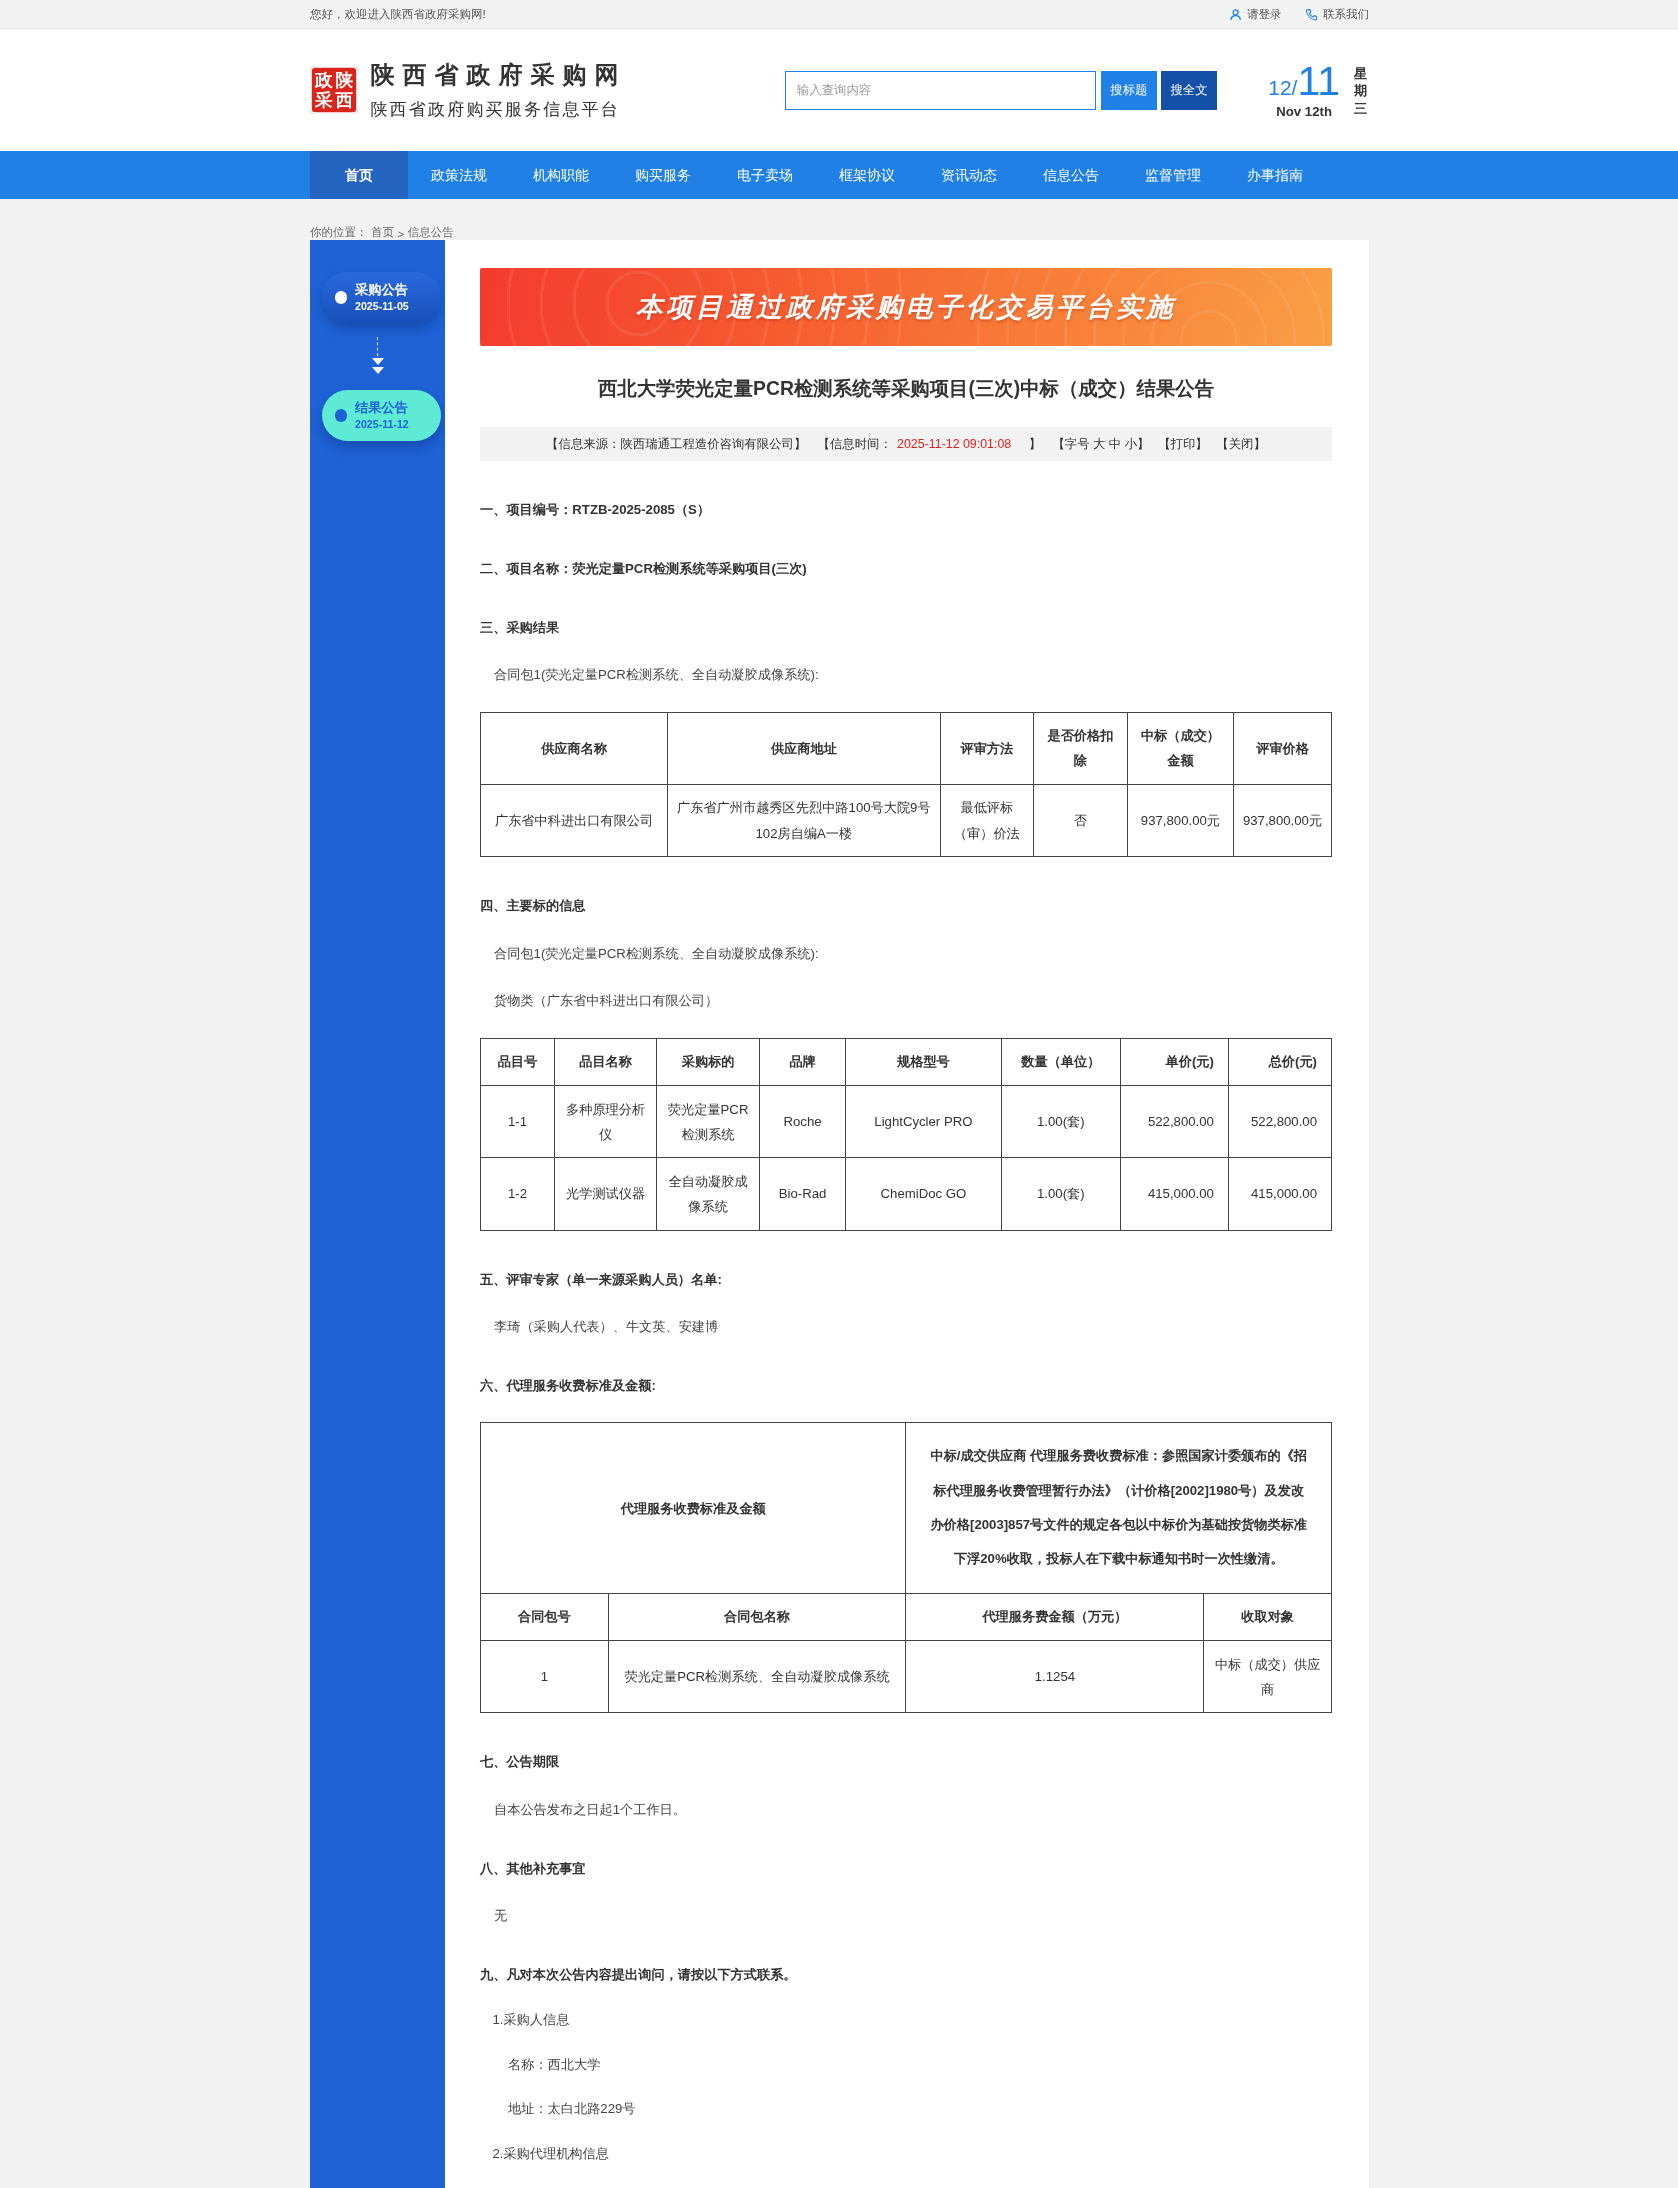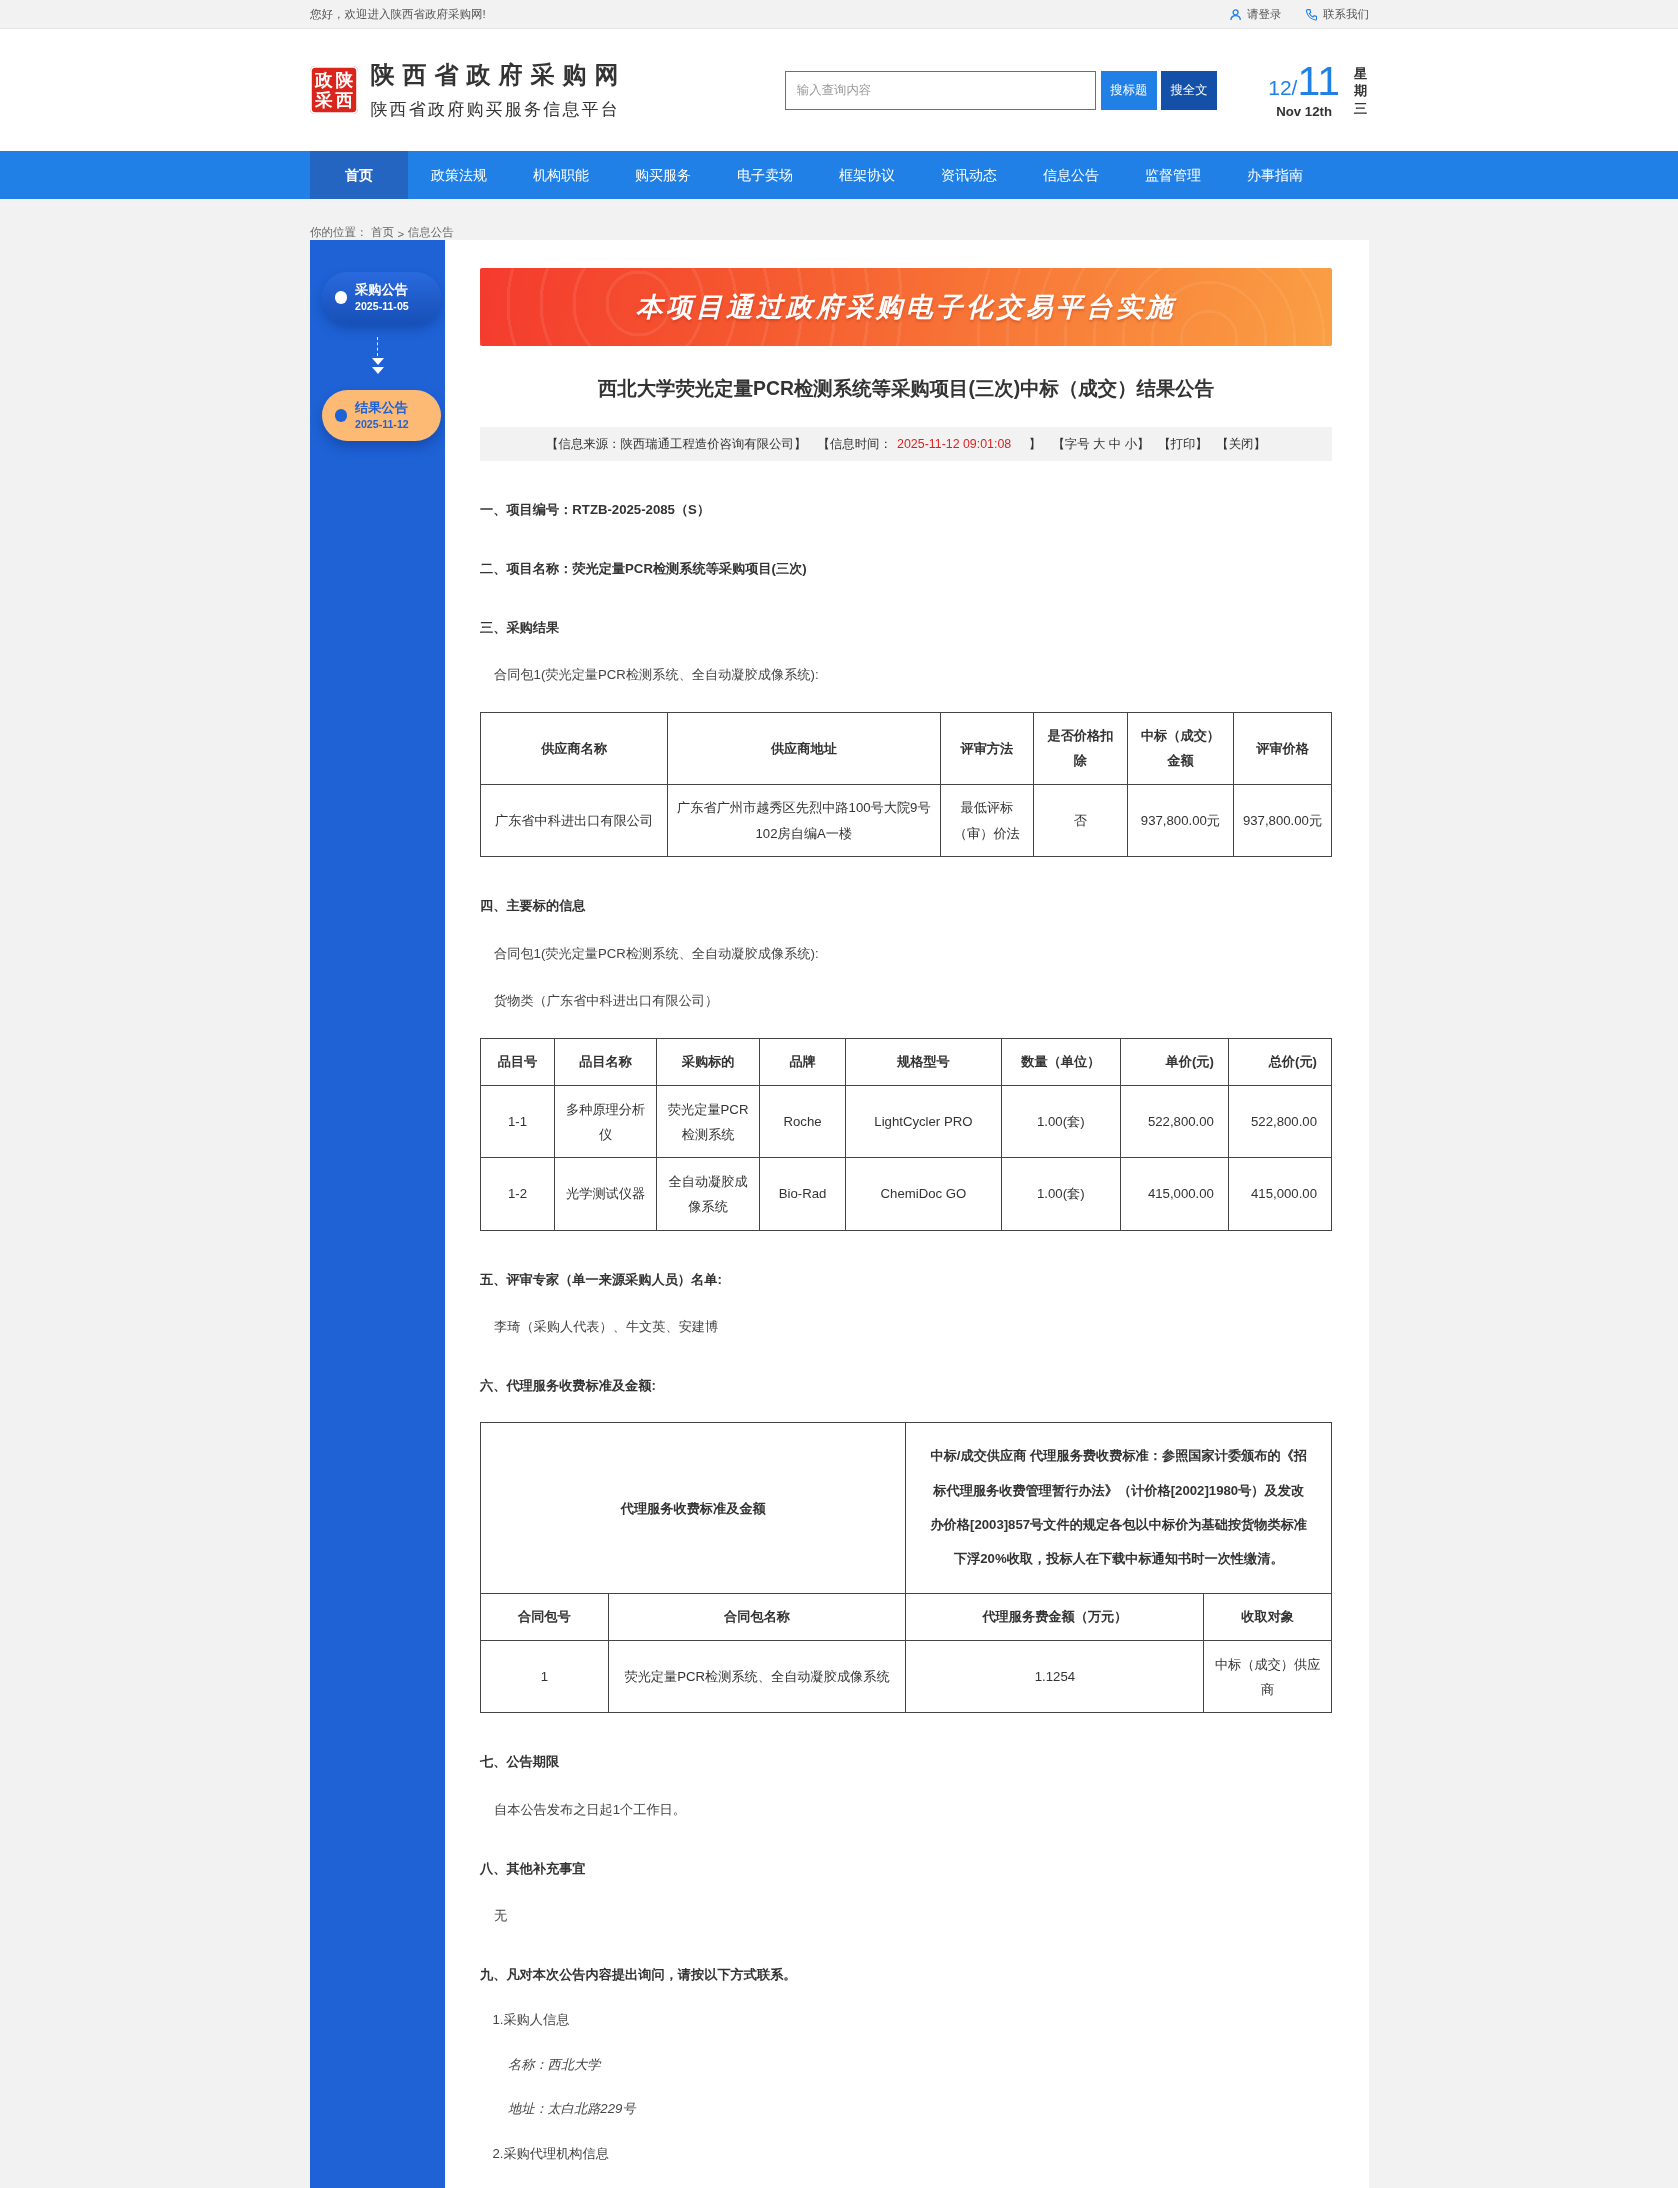--- a/index.html
+++ b/index.html
@@ -78,21 +78,21 @@
     margin: 0 4.4px 0 11.5px; height: 51px; border-radius: 25.6px; display: flex; align-items: center;
     padding: 0 7px 0 13.2px; gap: 8px; cursor: pointer;
     box-shadow: 0 6.2px 10.6px rgba(10, 40, 110, 0.35);
   }
   .side-pill .dot { width: 12.4px; height: 12.4px; border-radius: 50%; flex-shrink: 0; }
   .side-pill .pill-text { line-height: 1.25; }
   .pill-label { font-size: 13.2px; font-weight: bold; }
   .pill-date { font-size: 10.6px; font-weight: bold; margin-top: 1.8px; }
   .side-pill.inactive { background: linear-gradient(180deg, #2a6ade, #1750b8); color: #fff; }
   .side-pill.inactive .dot { background: #fff; }
-  .side-pill.active { background: #fdba74; color: #1e62d6; }
+  .side-pill.active { background: #5eead4; color: #1e62d6; }
   .side-pill.active .dot { background: #1e62d6; }
   .flow-arrow { display: flex; flex-direction: column; align-items: center; margin: 14px 0 16px; }
   .flow-arrow .dash { width: 0; height: 19.4px; border-left: 1.8px dashed rgba(255,255,255,0.85); }
   .flow-arrow .chev { width: 0; height: 0; border: 6.2px solid transparent; border-top: 7px solid #fff; border-bottom: none; margin-top: 1.8px; }
 
   .content { flex: 1; background: #fff; padding: 28px 37px 78px 35px; }
 
   .banner {
     height: 78px; position: relative; overflow: hidden; border-radius: 1.8px;
     background: linear-gradient(100deg, #f43b2e 0%, #f5562f 30%, #f87c38 65%, #fa9f44 100%);
@@ -124,21 +124,21 @@
   .para { margin-top: 26.5px; margin-left: 14px; color: #444; line-height: 1.6; }
 
   table { width: 100%; border-collapse: collapse; margin-top: 26.5px; background: #fff; table-layout: fixed; }
   th, td { border: 0.9px solid #444; text-align: center; padding: 10.6px 7px; font-size: 13.2px; color: #333; line-height: 1.9; vertical-align: middle; }
   th { font-weight: bold; }
   td.num, th.num { text-align: right; padding-right: 14px; }
   .t3-corner { font-weight: bold; }
   .t3-standard { font-weight: bold; text-align: center; padding: 16px 21px; line-height: 2.6; }
 
   .contact-group-title { margin-top: 26.5px; margin-left: 12.4px; color: #444; }
-  .contact-line { margin-top: 26.5px; margin-left: 28px; color: #444; font-style: italic; }
+  .contact-line { margin-top: 26.5px; margin-left: 28px; color: #444; }
 </style>
 </head>
 <body>
 
 <div class="topbar">
   <div class="container topbar-inner">
     <span>您好，欢迎进入陕西省政府采购网!</span>
     <div class="topbar-right">
       <a class="topbar-link">
         <svg width="13.2" height="13.2" viewBox="0 0 24 24">

